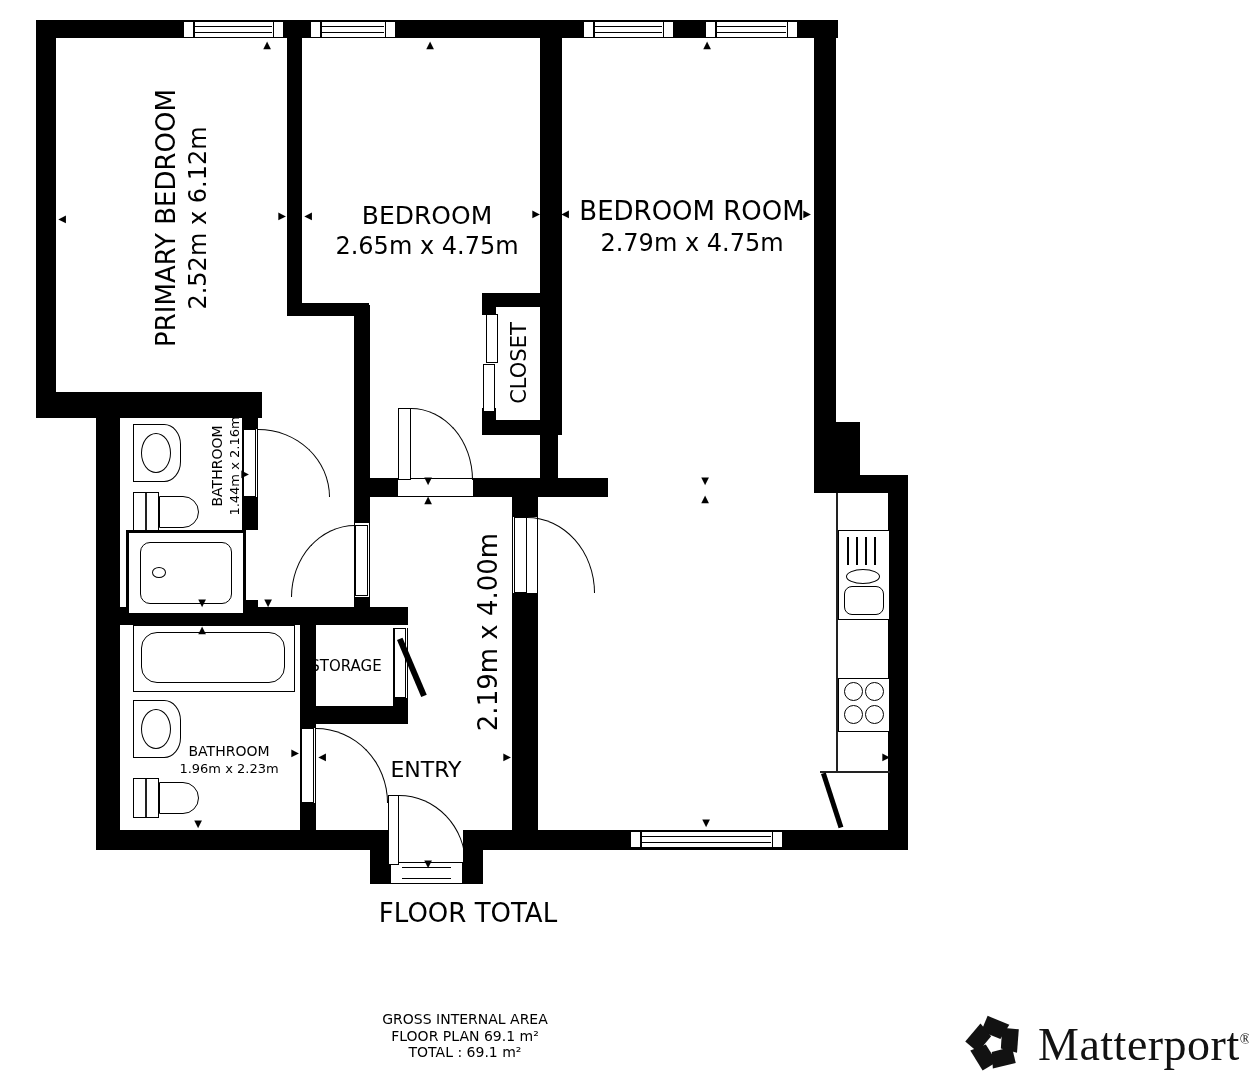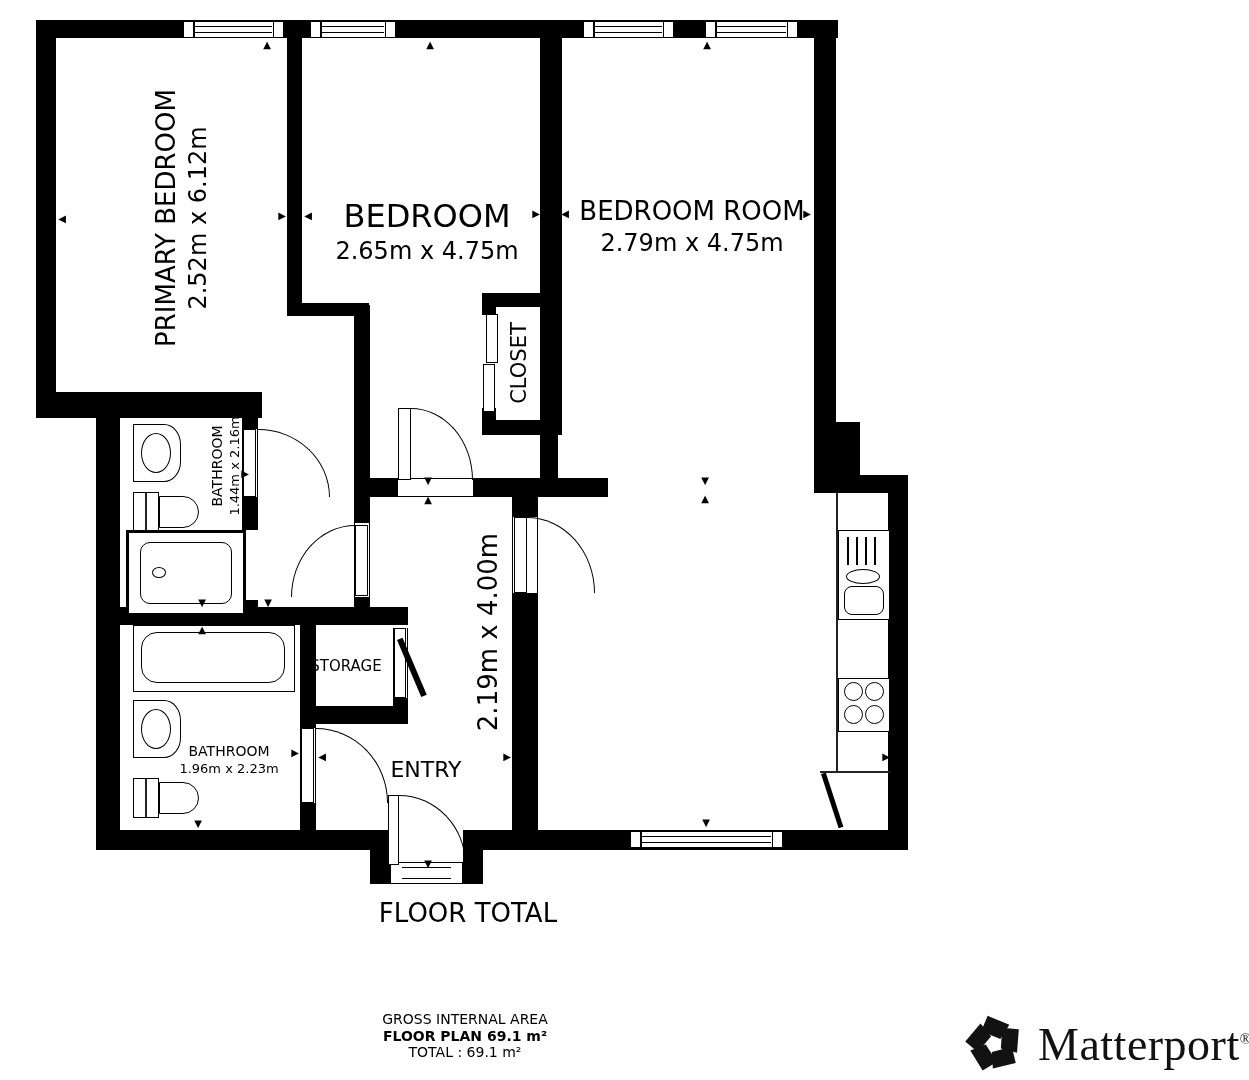--- a/index.html
+++ b/index.html
@@ -191,21 +191,21 @@
   <span class="tri" style="left:705px;top:499px;">▲</span>
   <span class="tri" style="left:886px;top:757px;">▶</span>
   <span class="tri" style="left:706px;top:823px;">▼</span>
   <span class="tri" style="left:428px;top:864px;">▼</span>
 
   <div class="label rot" style="left:181px;top:218px;">
     <div style="font-size:26px;">PRIMARY BEDROOM</div>
     <div style="font-size:24px;">2.52m x 6.12m</div>
   </div>
   <div class="label" style="left:427px;top:221px;">
-    <div style="font-size:32px;margin-top:20px;">BEDROOM</div>
+    <div style="font-size:25px;margin-top:20px;">BEDROOM</div>
     <div style="font-size:24px;">2.65m x 4.75m</div>
   </div>
   <div class="label" style="left:692px;top:226px;">
     <div style="font-size:26px;">BEDROOM ROOM</div>
     <div style="font-size:24px;">2.79m x 4.75m</div>
   </div>
   <div class="label rot" style="left:519px;top:363px;font-size:21px;">CLOSET</div>
   <div class="label rot" style="left:226px;top:466px;">
     <div style="font-size:14px;">BATHROOM</div>
     <div style="font-size:13px;">1.44m x 2.16m</div>
@@ -213,21 +213,21 @@
   <div class="label" style="left:346px;top:666px;font-size:15px;">STORAGE</div>
   <div class="label" style="left:229px;top:760px;">
     <div style="font-size:14px;">BATHROOM</div>
     <div style="font-size:13px;">1.96m x 2.23m</div>
   </div>
   <div class="label" style="left:426px;top:770px;font-size:22px;">ENTRY</div>
   <div class="label rot" style="left:488px;top:632px;font-size:26px;">2.19m x 4.00m</div>
 
   <div class="label" style="left:468px;top:913px;font-size:26px;">FLOOR TOTAL</div>
   <div class="label" style="left:465px;top:1020px;font-size:14px;">GROSS INTERNAL AREA</div>
-  <div class="label" style="left:465px;top:1037px;font-size:14px;font-weight:bold;">FLOOR PLAN 69.1 m²</div>
+  <div class="label" style="left:465px;top:1037px;font-size:14px;">FLOOR PLAN 69.1 m²</div>
   <div class="label" style="left:465px;top:1053px;font-size:14px;">TOTAL :  69.1 m²</div>
 
   <div class="logo" style="left:962px;top:1012px;">
     <svg width="64" height="64" viewBox="-50 -50 100 100">
       <g fill="#121212">
         <path d="M -10,-44 L 24,-30 L 10,-8 L -20,-20 Z"></path>
         <path d="M -10,-44 L 24,-30 L 10,-8 L -20,-20 Z" transform="rotate(72)"></path>
         <path d="M -10,-44 L 24,-30 L 10,-8 L -20,-20 Z" transform="rotate(144)"></path>
         <path d="M -10,-44 L 24,-30 L 10,-8 L -20,-20 Z" transform="rotate(216)"></path>
         <path d="M -10,-44 L 24,-30 L 10,-8 L -20,-20 Z" transform="rotate(288)"></path>

